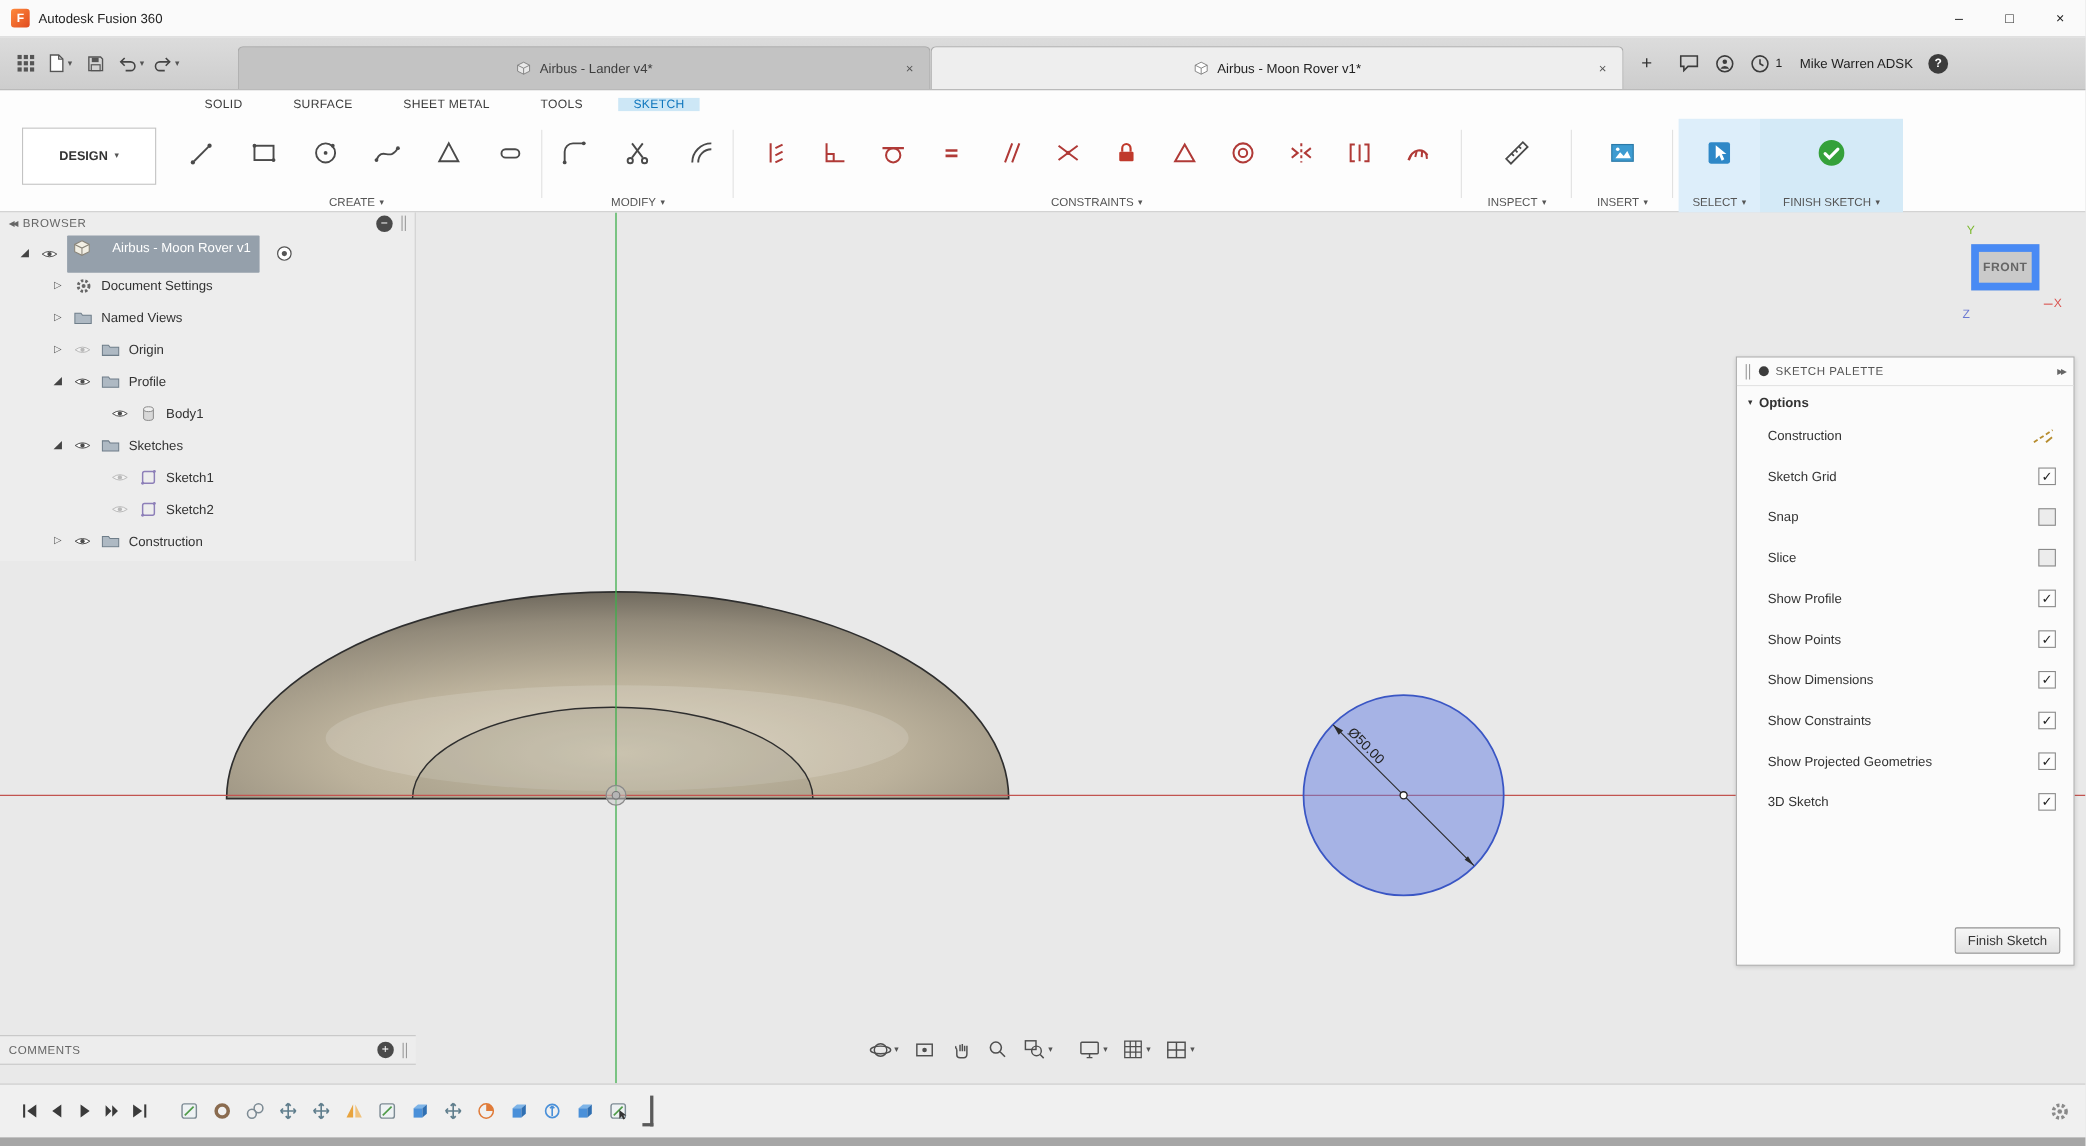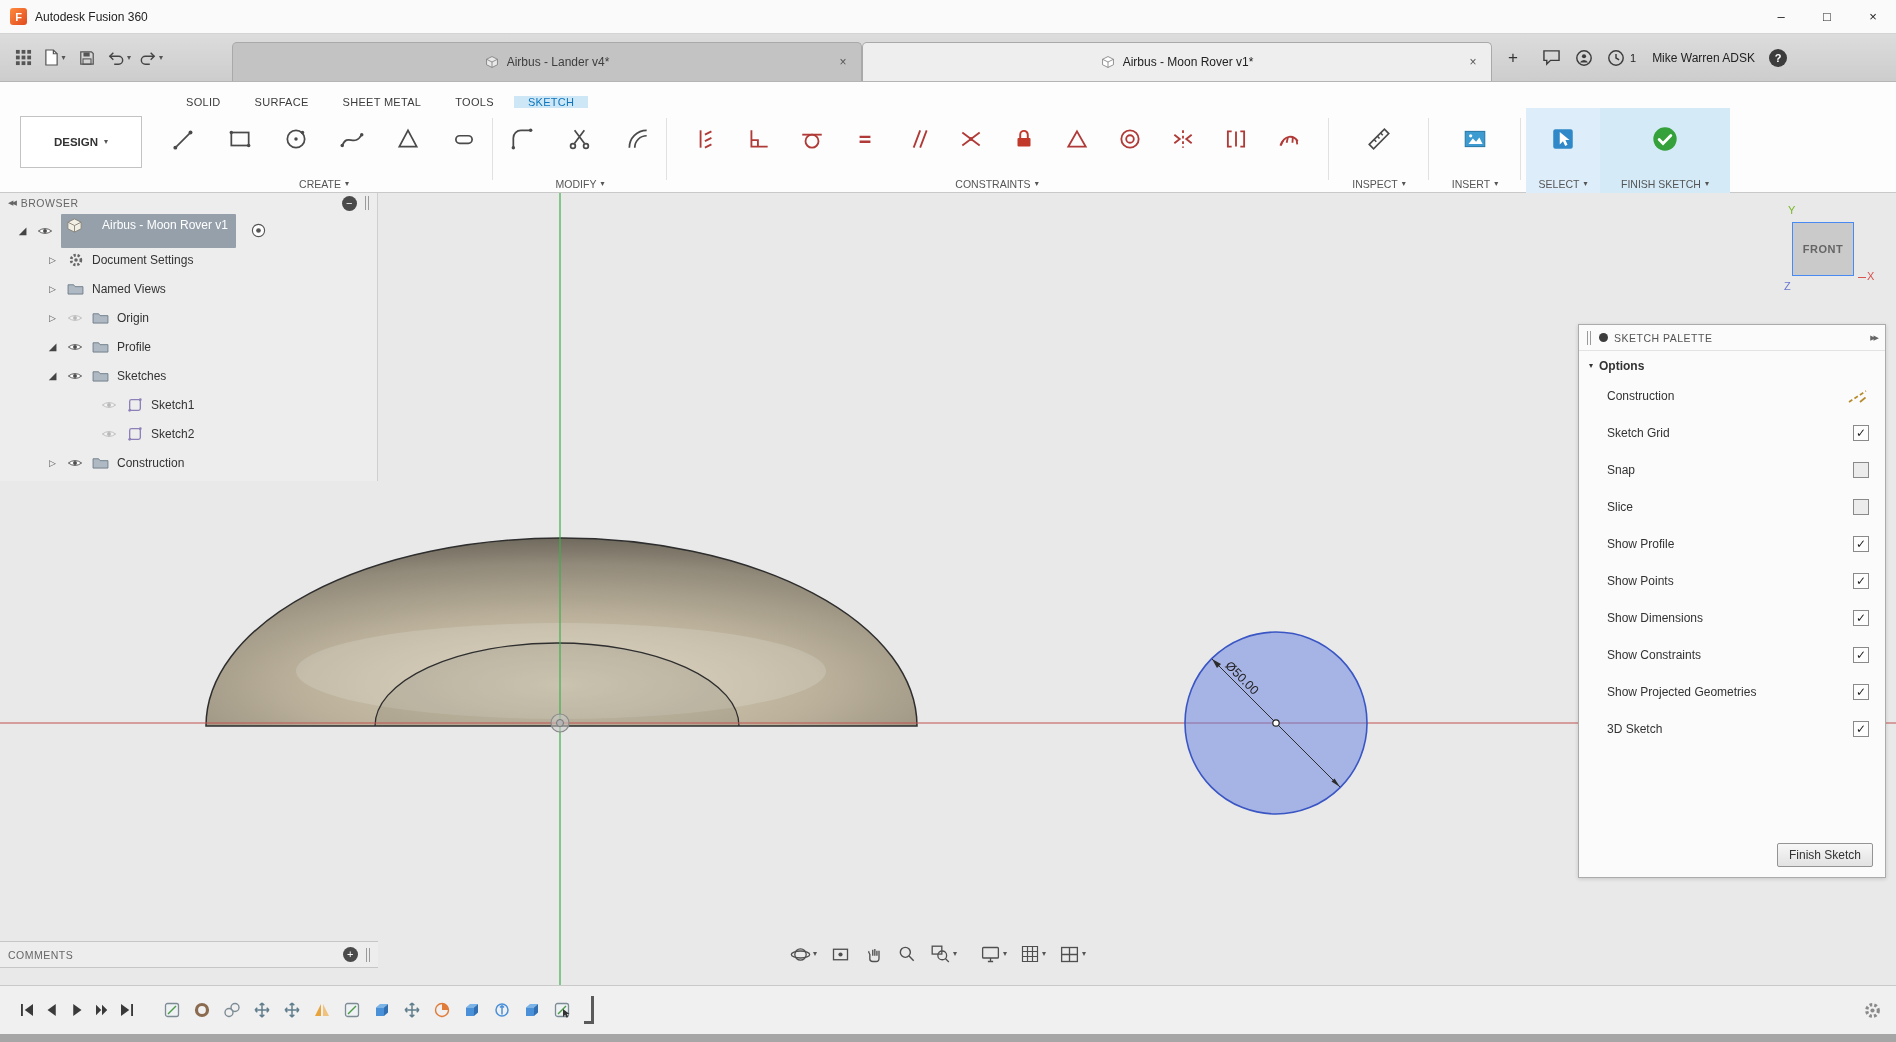--- a/index.html
+++ b/index.html
@@ -22,21 +22,21 @@
   .doctab.active{background:#eeeeee;color:#222}
   .doctab .tab-close{position:absolute;right:10px;top:50%;transform:translateY(-50%);font-size:12px;color:#555;width:16px;text-align:center}
   .newtab-btn{width:26px;height:26px;margin-left:8px;display:flex;align-items:center;justify-content:center;font-size:17px;color:#333}
   .appbar-right{display:flex;align-items:center;gap:14px;margin-left:16px}
   .clock-badge{font-size:11px;color:#222;margin-left:-9px}
   .username{font-size:12px;color:#222;margin-left:2px}
   .help-btn{width:18px;height:18px;border-radius:50%;background:#3c3c3c;color:#fff;font-size:11px;font-weight:bold;display:flex;align-items:center;justify-content:center}
 
   
   .ribbon{position:absolute;left:0;top:82px;width:100%;height:111px;background:#fdfdfd;border-bottom:1px solid #c9c9c9;z-index:58}
-  .ribbon-tabs{height:26px;display:flex;align-items:flex-end;padding-left:172px;gap:6px}
+  .ribbon-tabs{height:26px;display:flex;align-items:center;padding-left:172px;gap:18px}
   .rtab{display:flex;align-items:center;padding:0 14px;font-size:11px;color:#3c3c3c;letter-spacing:.3px}
   .rtab.active{background:#cde7f6;color:#0f76bd}
   .ribbon-tools{position:relative;height:85px}
   .design-btn{position:absolute;left:20px;top:8px;width:122px;height:52px;background:#fff;border:1px solid #c3c3c3;display:flex;align-items:center;justify-content:center;gap:6px;font-weight:bold;font-size:11.5px;color:#333}
   .grp{position:absolute;top:0;height:100%}
   .grp .icons{display:flex;justify-content:center;align-items:center;height:56px;padding-top:6px}
   .glabel{position:absolute;bottom:3px;left:0;right:0;display:flex;justify-content:center;align-items:center;gap:4px;font-size:10.5px;color:#555}
   .tool{width:34px;height:34px;display:flex;align-items:center;justify-content:center}
   .vsep{position:absolute;top:10px;height:62px;width:1px;background:#e1e1e1}
   .grp-select{background:#ddeefa}
@@ -75,21 +75,21 @@
   .p-row .p-lbl{flex:1}
   .cb{width:16px;height:16px;border:1px solid #8a8a8a;background:#ececec;display:flex;align-items:center;justify-content:center;font-size:12px;color:#222}
   .cb.checked{background:#fdfdfd}
   .cb .ck{display:none;line-height:1}
   .cb.checked .ck{display:block}
   .pal-foot{flex:1;position:relative}
   .finish-btn{position:absolute;right:12px;bottom:10px;padding:4px 11px;background:linear-gradient(#f7f7f7,#e2e2e2);border:1px solid #949494;font-size:12px;color:#333;border-radius:2px}
 
   
   .viewcube{position:absolute;left:1786px;top:208px;width:90px;height:92px;z-index:5}
-  .vc-face{position:absolute;left:6px;top:14px;width:62px;height:54px;background:#c8c8c8;opacity:.92;border:1px solid #3b82f6;display:flex;align-items:center;justify-content:center;font-size:11px;font-weight:bold;color:#5a5a5a;letter-spacing:.5px}
+  .vc-face{position:absolute;left:6px;top:14px;width:62px;height:42px;background:#c8c8c8;opacity:.92;border:7px solid #3b82f6;display:flex;align-items:center;justify-content:center;font-size:11px;font-weight:bold;color:#5a5a5a;letter-spacing:.5px}
   .vc-y{position:absolute;left:2px;top:-4px;color:#7ab82a;font-size:11px}
   .vc-x{position:absolute;left:72px;top:62px;color:#d9534f;font-size:11px}
   .vc-x::before{content:"";display:inline-block;width:8px;height:1px;background:#d9534f;vertical-align:middle;margin-right:1px}
   .vc-z{position:absolute;left:-2px;top:72px;color:#6a78d1;font-size:11px}
 
   
   .comments{position:absolute;left:0;top:941px;width:378px;height:27px;background:rgba(236,236,236,.97);border-top:1px solid #c6c6c6;border-bottom:1px solid #c6c6c6;display:flex;align-items:center;padding:0 8px;z-index:10;color:#666;font-size:10.5px;letter-spacing:.5px}
 
   
   .navbar{position:absolute;left:788px;top:938px;height:32px;display:flex;align-items:center;gap:9px;z-index:10}
@@ -155,21 +155,21 @@
     <span class="qa-caret">▾</span>
   </div>
   <div class="qa-btn">
     <svg width="18" height="16" viewBox="0 0 20 18">
         <path d="M13 3 L17 7 L13 11" fill="none" stroke="#444" stroke-width="1.6"></path>
         <path d="M17 7 H7 a4.5 4.5 0 0 0 0 9 H12" fill="none" stroke="#444" stroke-width="1.6"></path>
       </svg>
     <span class="qa-caret">▾</span>
   </div>
 
-  <div class="doctab" style="margin-left:62px">
+  <div class="doctab" style="margin-left:46px">
     <svg width="14" height="14" viewBox="0 0 18 18">
         <path d="M9 2 L16 5.5 V12.5 L9 16 L2 12.5 V5.5 Z" fill="#e9e9e9" stroke="#777"></path>
         <path d="M2 5.5 L9 9 L16 5.5 M9 9 V16" stroke="#777" fill="none"></path>
       </svg>
     <span>Airbus - Lander v4*</span>
     <span class="tab-close">×</span>
   </div>
   <div class="doctab active">
     <svg width="14" height="14" viewBox="0 0 18 18">
         <path d="M9 2 L16 5.5 V12.5 L9 16 L2 12.5 V5.5 Z" fill="#fff" stroke="#777"></path>
@@ -555,20 +555,35 @@
         </svg>
       </span>
     <span class="b-ic">
         <svg width="17" height="13" viewBox="0 0 18 14">
           <path d="M1 3 h6 l1.5 2 H17 V13 H1 Z" fill="#aeb9c3" stroke="#6e7d89"></path>
         </svg>
       </span>
     <span class="b-lbl">Profile</span>
   </div>
 
+  <div class="b-row lvl2">
+    <span class="eye">
+        <svg width="16" height="10" viewBox="0 0 18 10">
+          <path d="M1.5 5 Q9 -0.5 16.5 5 Q9 10.5 1.5 5 Z" fill="#fff" stroke="#4d4d4d"></path>
+          <circle cx="9" cy="5" r="2.2" fill="#4d4d4d"></circle>
+        </svg>
+      </span>
+    <span class="b-ic">
+        <svg width="16" height="16" viewBox="0 0 18 18">
+          <path d="M4 4.5 V13.5 A5 2.5 0 0 0 14 13.5 V4.5" fill="#d8d8d8" stroke="#888"></path>
+          <ellipse cx="9" cy="4.5" rx="5" ry="2.5" fill="#efefef" stroke="#888"></ellipse>
+        </svg>
+      </span>
+    <span class="b-lbl">Body1</span>
+  </div>
 
   <div class="b-row lvl1">
     <span class="tri exp">◢</span>
     <span class="eye">
         <svg width="16" height="10" viewBox="0 0 18 10">
           <path d="M1.5 5 Q9 -0.5 16.5 5 Q9 10.5 1.5 5 Z" fill="#fff" stroke="#4d4d4d"></path>
           <circle cx="9" cy="5" r="2.2" fill="#4d4d4d"></circle>
         </svg>
       </span>
     <span class="b-ic">

